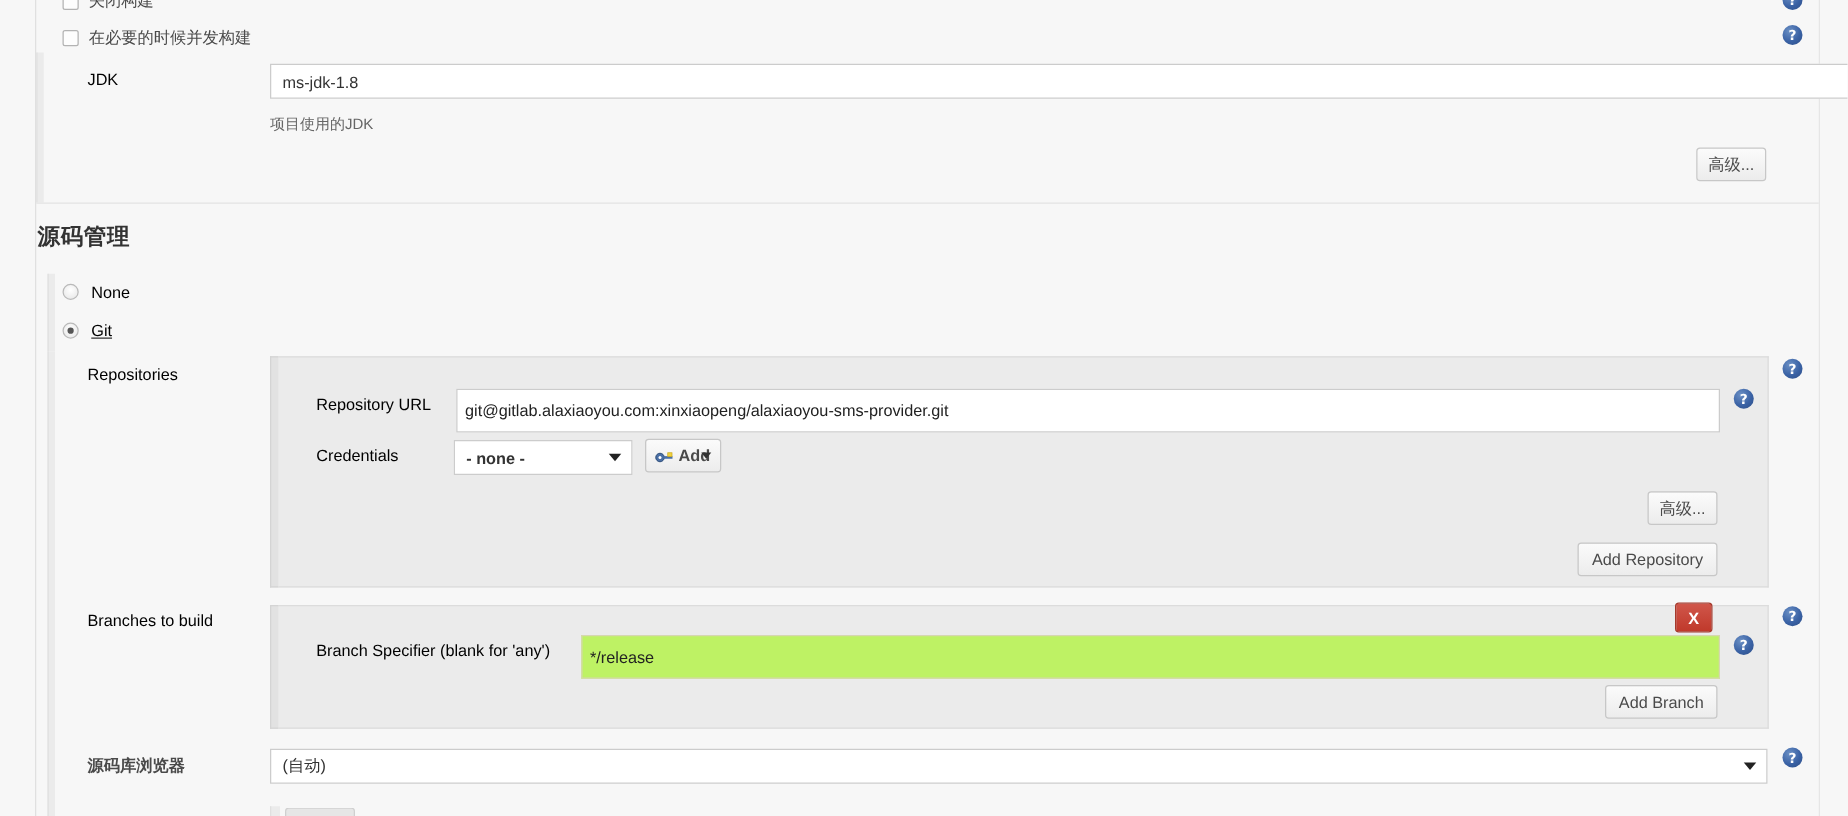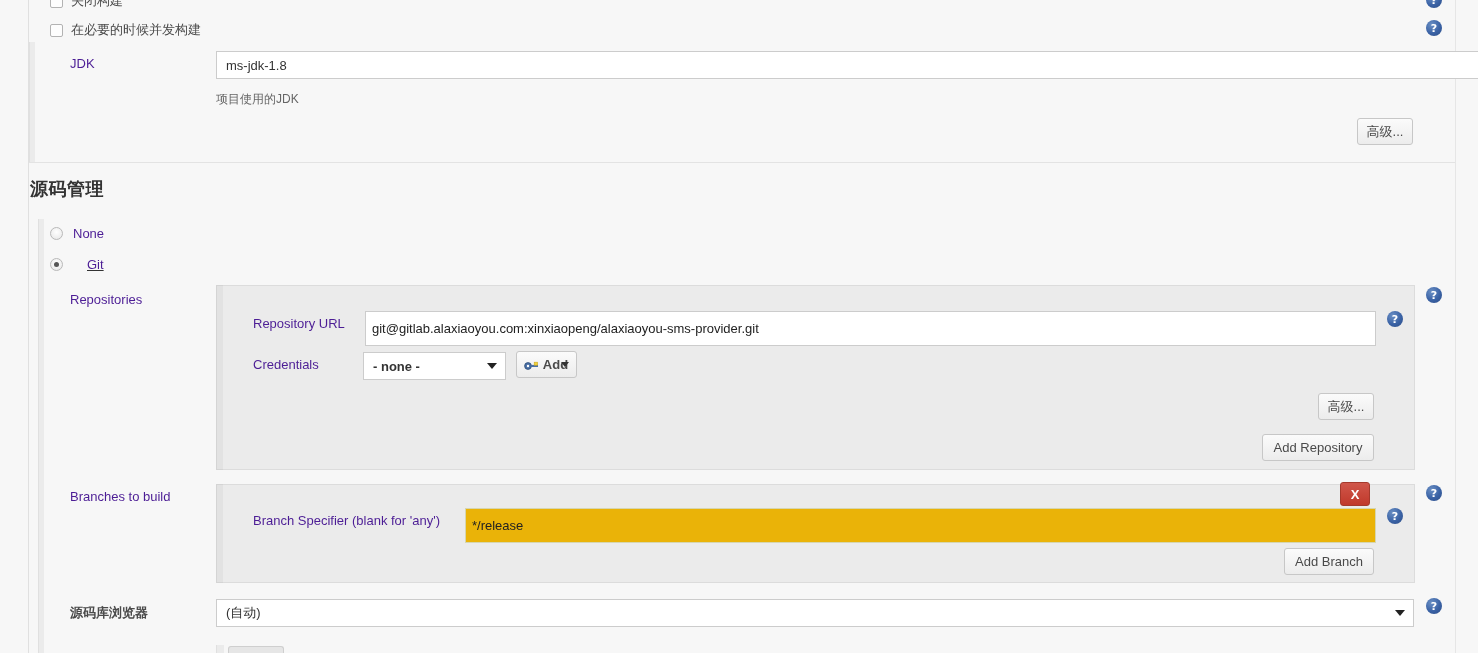--- a/index.html
+++ b/index.html
@@ -21,21 +21,21 @@
     background: #e0e0e0;
   }
   .form-right-rule {
     position: absolute; left: 1455px; top: 0; width: 1px; height: 653px;
     background: #e6e6e6;
   }
 
   
   .row { position: absolute; }
   .lbl {
-    color: #4c1d95; font-size: 13px; white-space: nowrap;
+    color: #000000; font-size: 13px; white-space: nowrap;
   }
   .lbl-cn { font-size: 13px; color: #4a4a4a; }
 
   
   .cbx {
     width: 13px; height: 13px; border: 1px solid #b3b3b3;
     background: #fdfdfd; border-radius: 2px; display: inline-block;
     vertical-align: middle;
   }
 
@@ -62,21 +62,21 @@
     width: 0; height: 0; border-left: 5px solid transparent;
     border-right: 5px solid transparent; border-top: 6px solid #222;
   }
 
   
   .txt {
     background: #fff; border: 1px solid #ccc; height: 35px;
     display: flex; align-items: center; padding: 0 6px;
     font-size: 13px; color: #222;
   }
-  .txt.yellow { background: #eab308; border-color: #d6d6b0; }
+  .txt.yellow { background: #bef264; border-color: #d6d6b0; }
 
   
   .btn {
     background: linear-gradient(#fbfbfb, #ececec);
     border: 1px solid #c7c7c7; border-radius: 3px;
     font-size: 13px; color: #4a4a4a;
     display: inline-flex; align-items: center; justify-content: center;
     height: 26px; padding: 0 12px; white-space: nowrap;
     font-weight: bold;
   }
@@ -163,21 +163,21 @@
 
   <div class="section-title" style="position:absolute; left:30px; top:177px;">源码管理</div>
 
   <div class="indent-bar" style="left:38px; top:219px; height:62px;"></div>
 
   <div class="row" style="left:50px; top:226px; display:flex; align-items:center; gap:10px;">
     <span class="radio"></span>
     <span class="lbl">None</span>
   </div>
 
-  <div class="row" style="left:50px; top:257px; display:flex; align-items:center; gap:24px;text-decoration:underline;">
+  <div class="row" style="left:50px; top:257px; display:flex; align-items:center; gap:10px;text-decoration:underline;">
     <span class="radio on"></span>
     <span class="lbl">Git</span>
   </div>
 
   <div class="indent-bar" style="left:38px; top:281px; height:372px;"></div>
 
   <div class="lbl" style="position:absolute; left:70px; top:292px;">Repositories</div>
 
   <div class="panel-bar" style="left:216px; top:285px; width:7px; height:185px;"></div>
   <div class="panel" style="left:223px; top:285px; width:1192px; height:185px;"></div>

